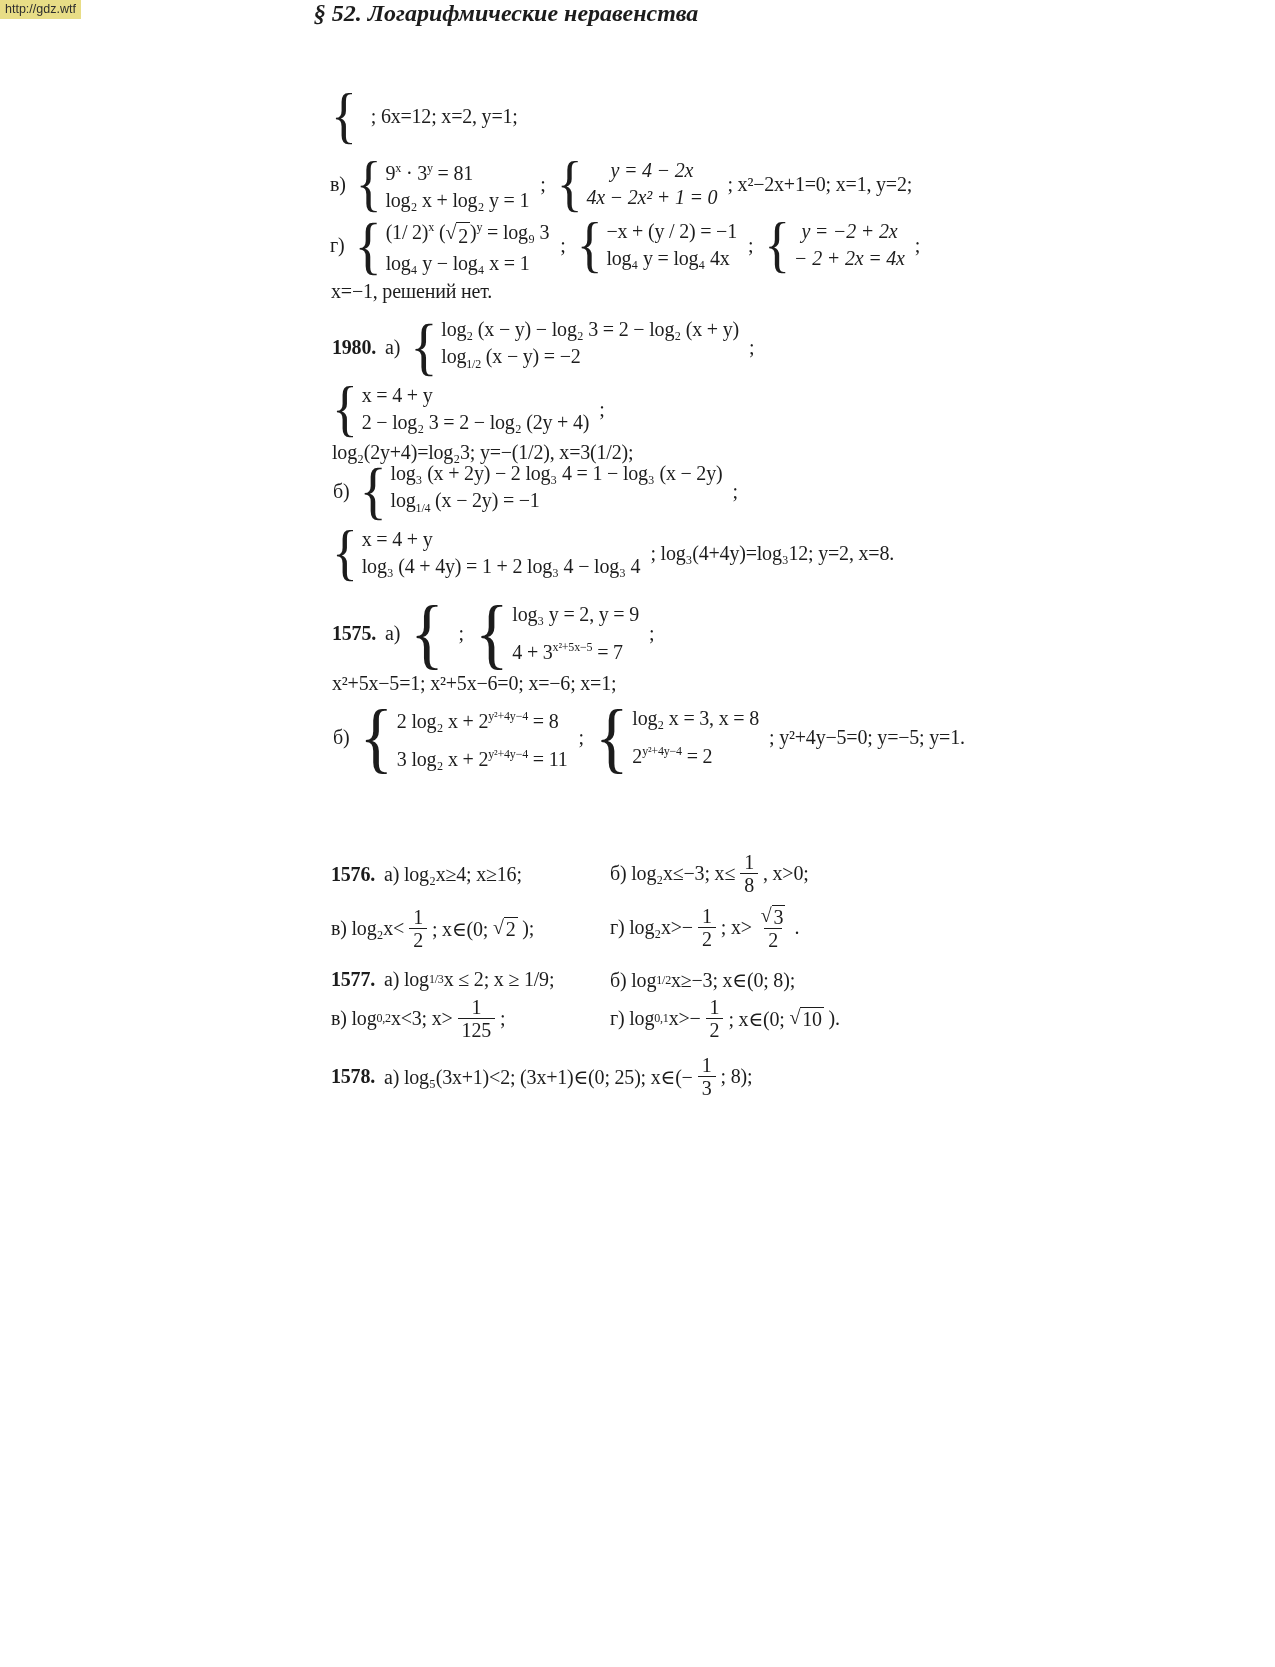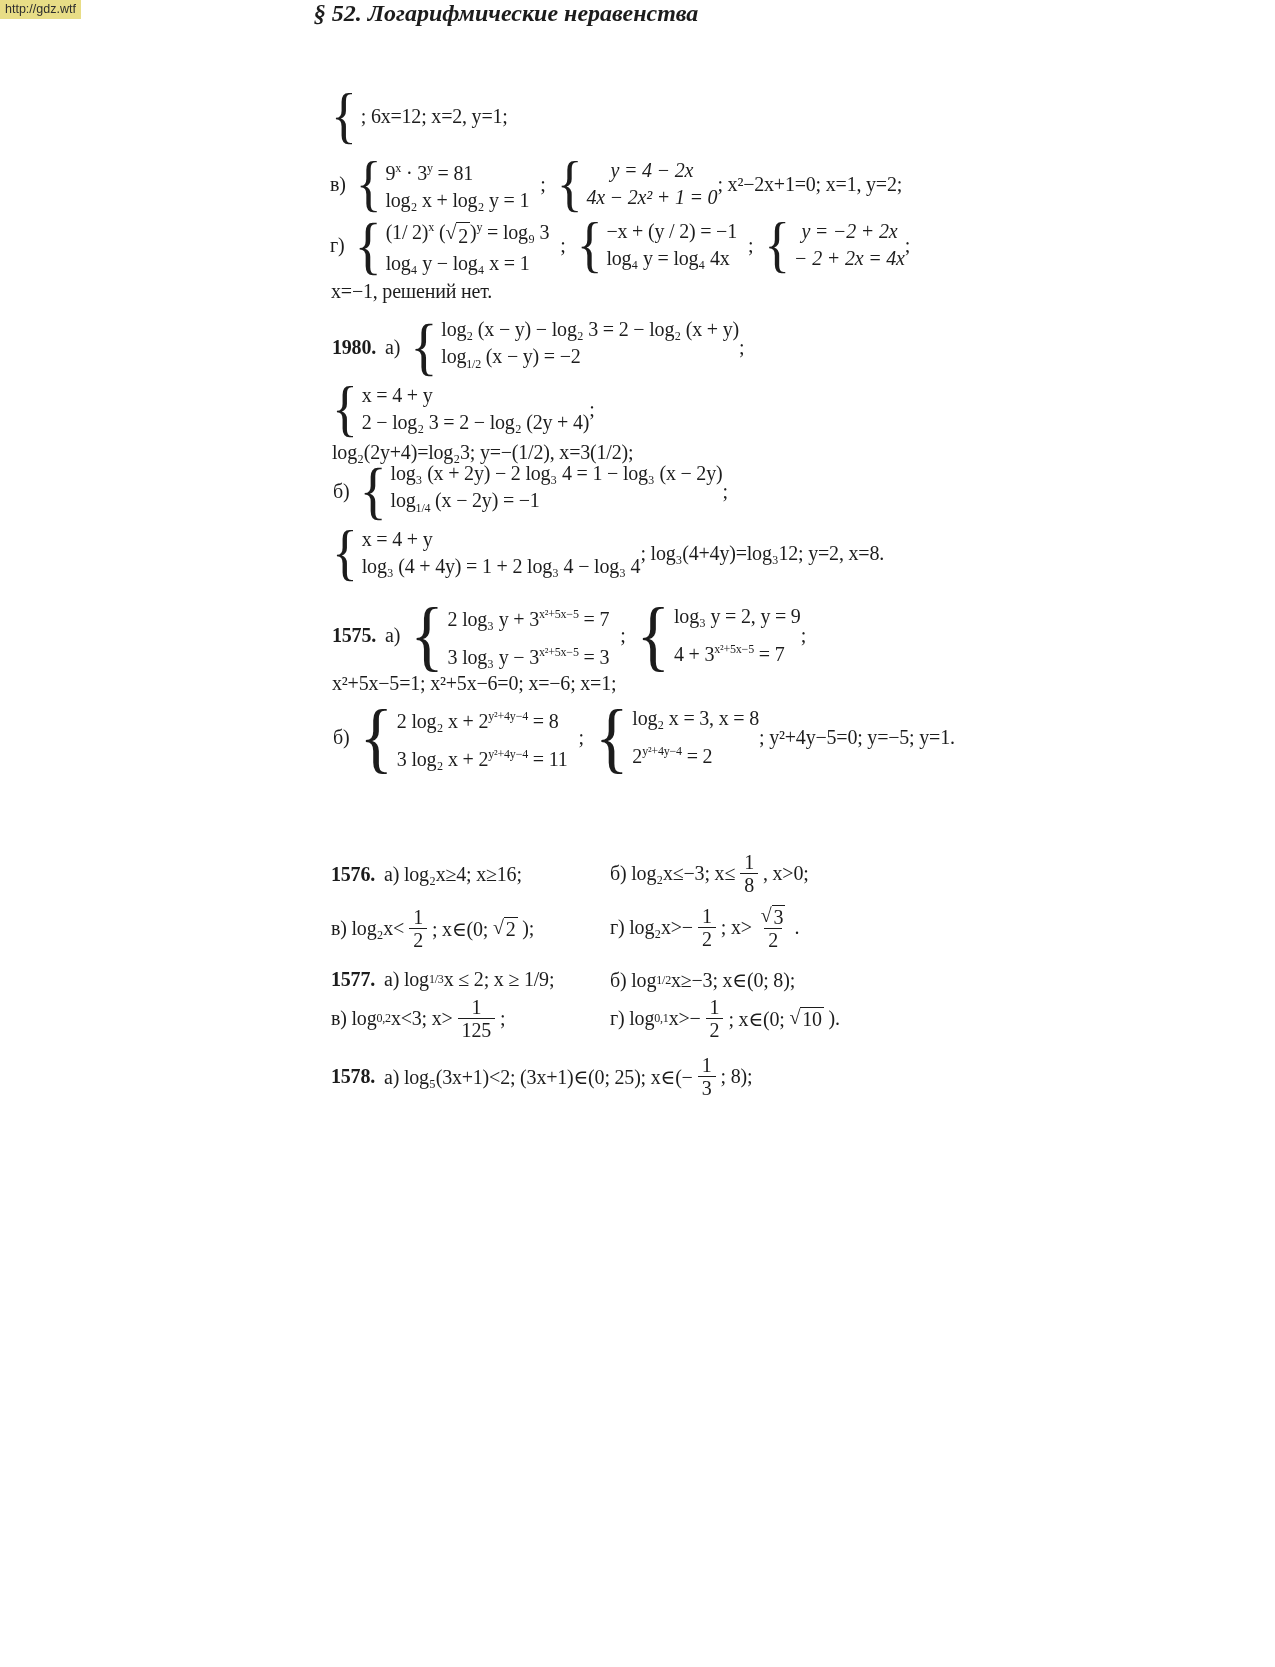--- a/index.html
+++ b/index.html
@@ -12,21 +12,21 @@
   .numb{font-weight:bold;margin-right:9px;}
   .sys{display:inline-flex;align-items:center;}
   .brace{font-size:54px;line-height:0.9;transform:scaleY(1.12);transform-origin:center;margin-right:4px;}
   .sys.md .brace{font-size:57px;}
   .sys.tall .brace{font-size:70px;}
   .eqs{display:flex;flex-direction:column;}
   .eq{line-height:27px;white-space:pre;}
   .sys.tall .eq{line-height:33px;}
   .it{font-style:italic;text-align:center;}
   .sep{margin:0 11px;align-self:center;}
-  .tail{margin-left:0;}
+  .tail{margin-left:10px;}
   sub{font-size:0.6em;}
   sup{font-size:0.6em;}
   .frac{display:inline-flex;flex-direction:column;align-items:center;margin:0 5px;line-height:22px;text-align:center;}
   .frac .num,.frac .den{padding:0 4px;white-space:pre;}
   .frac .den{border-top:1.4px solid #1c1c1c;}
   .sqrt{display:inline-flex;align-items:flex-start;}
   .sqrt .rs{line-height:1.05;}
   .sqrt .rb{border-top:1.5px solid #1c1c1c;padding:0 2px;white-space:pre;}
   .textline{position:absolute;white-space:pre;}
   .heading{position:absolute;left:0;top:804;width:1012px;text-align:center;
@@ -87,21 +87,21 @@
   </div>
 
   <div class="row" style="left:332px;top:526px">
     <span class="sys"><span class="brace">{</span><span class="eqs"><span class="eq">x = 4 + y</span><span class="eq">log₃ (4 + 4y) = 1 + 2 log₃ 4 − log₃ 4</span></span></span>
     <span class="tail">; log₃(4+4y)=log₃12; y=2, x=8.</span>
   </div>
 
   <div class="row" style="left:332px;top:598px">
     <span class="numb">1575.</span>
     <span class="lbl">а)</span>
-    <span class="sys tall"><span class="brace">{</span><span class="eqs"><span class="eq"><span>2 log₃ y + 3</span><sup>x²+5x−5</sup><span> = 7</span></span><span class="eq"><span>3 log₃ y − 3</span><sup>x²+5x−5</sup><span> = 3</span></span></span></span>
+    <span class="sys tall"><span class="brace">{</span></span>
     <span class="sep">;</span>
     <span class="sys tall"><span class="brace">{</span><span class="eqs"><span class="eq">log₃ y = 2, y = 9</span><span class="eq"><span>4 + 3</span><sup>x²+5x−5</sup><span> = 7</span></span></span></span>
     <span class="tail">;</span>
   </div>
 
   <div class="textline" style="left:332px;top:672px">x²+5x−5=1; x²+5x−6=0; x=−6; x=1;</div>
 
   <div class="row" style="left:333px;top:700px">
     <span class="lbl">б)</span>
     <span class="sys tall"><span class="brace">{</span><span class="eqs"><span class="eq"><span>2 log₂ x + 2</span><sup>y²+4y−4</sup><span> = 8</span></span><span class="eq"><span>3 log₂ x + 2</span><sup>y²+4y−4</sup><span> = 11</span></span></span></span>

